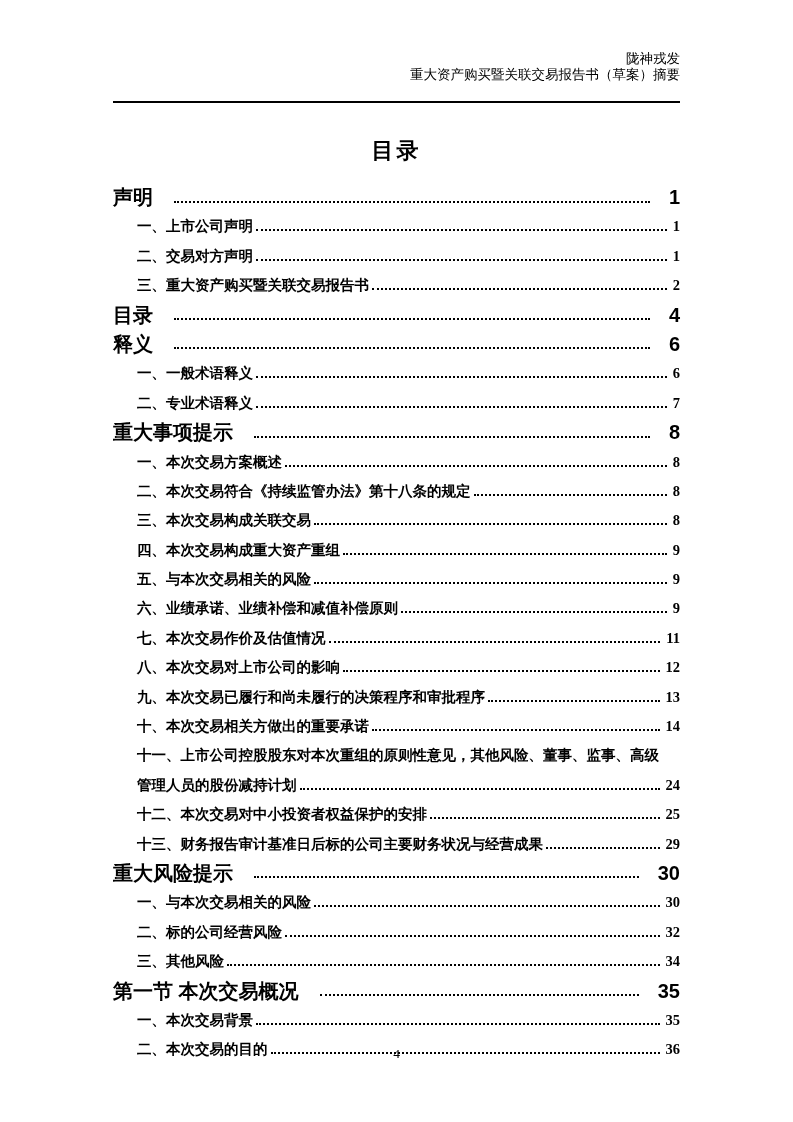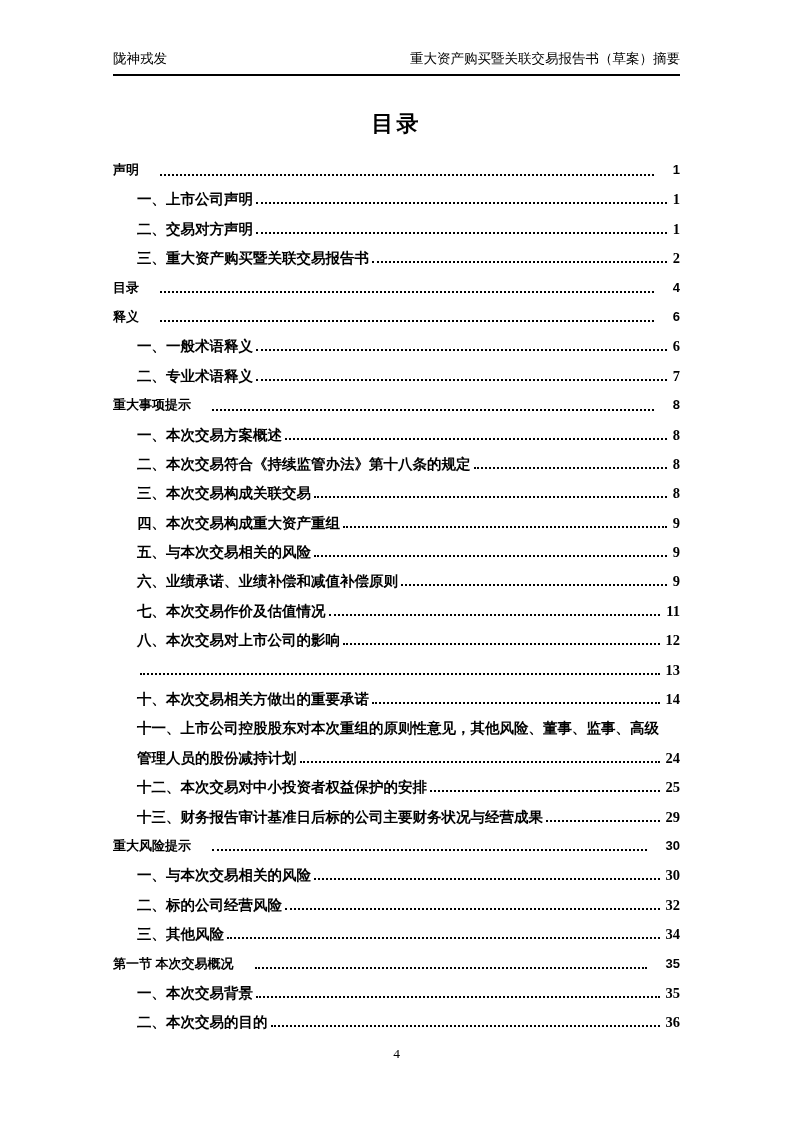--- a/index.html
+++ b/index.html
@@ -17,24 +17,25 @@
     padding: 0 113px;
     color: #000;
     font-family: "Liberation Serif", "DejaVu Serif", serif;
     overflow: hidden;
   }
   .page-header {
     display: flex;
     justify-content: space-between;
     align-items: flex-end;
     padding-top: 51px;
-    padding-bottom: 7px;
+    padding-bottom: 18px;
     border-bottom: 2px solid #000;
     font-size: 13.5px;
     line-height: 16px;
+    flex-direction: column;
   }
   .toc-title {
     text-align: center;
     font-family: "Liberation Sans", "DejaVu Sans", sans-serif;
     font-weight: bold;
     font-size: 22px;
     letter-spacing: 3px;
     margin-top: 33px;
     margin-bottom: 22px;
   }
@@ -43,21 +44,21 @@
   }
   .toc-row {
     display: flex;
     align-items: baseline;
     line-height: 18px;
     margin-bottom: 11.4px;
   }
   .toc-row.lvl1 {
     font-family: "Liberation Sans", "DejaVu Sans", sans-serif;
     font-weight: bold;
-    font-size: 13px;
+    font-size: 20px;
     gap: 18px;
   }
   .toc-row.lvl2 {
     padding-left: 24px;
     font-weight: bold;
   }
   .toc-label {
     white-space: pre-wrap;
   }
   .toc-dots {
@@ -182,20 +183,21 @@
         <span class="toc-label">七、本次交易作价及估值情况</span>
         <span class="toc-dots"></span>
         <span class="toc-page">11</span>
       </div>
       <div class="toc-row lvl2">
         <span class="toc-label">八、本次交易对上市公司的影响</span>
         <span class="toc-dots"></span>
         <span class="toc-page">12</span>
       </div>
       <div class="toc-row lvl2">
+        <span class="toc-label">九、本次交易已履行和尚未履行的决策程序和审批程序</span>
         <span class="toc-dots"></span>
         <span class="toc-page">13</span>
       </div>
       <div class="toc-row lvl2">
         <span class="toc-label">十、本次交易相关方做出的重要承诺</span>
         <span class="toc-dots"></span>
         <span class="toc-page">14</span>
       </div>
       <div class="toc-row lvl2 cont-first">
         <span class="toc-label">十一、上市公司控股股东对本次重组的原则性意见，其他风险、董事、监事、高级</span>

